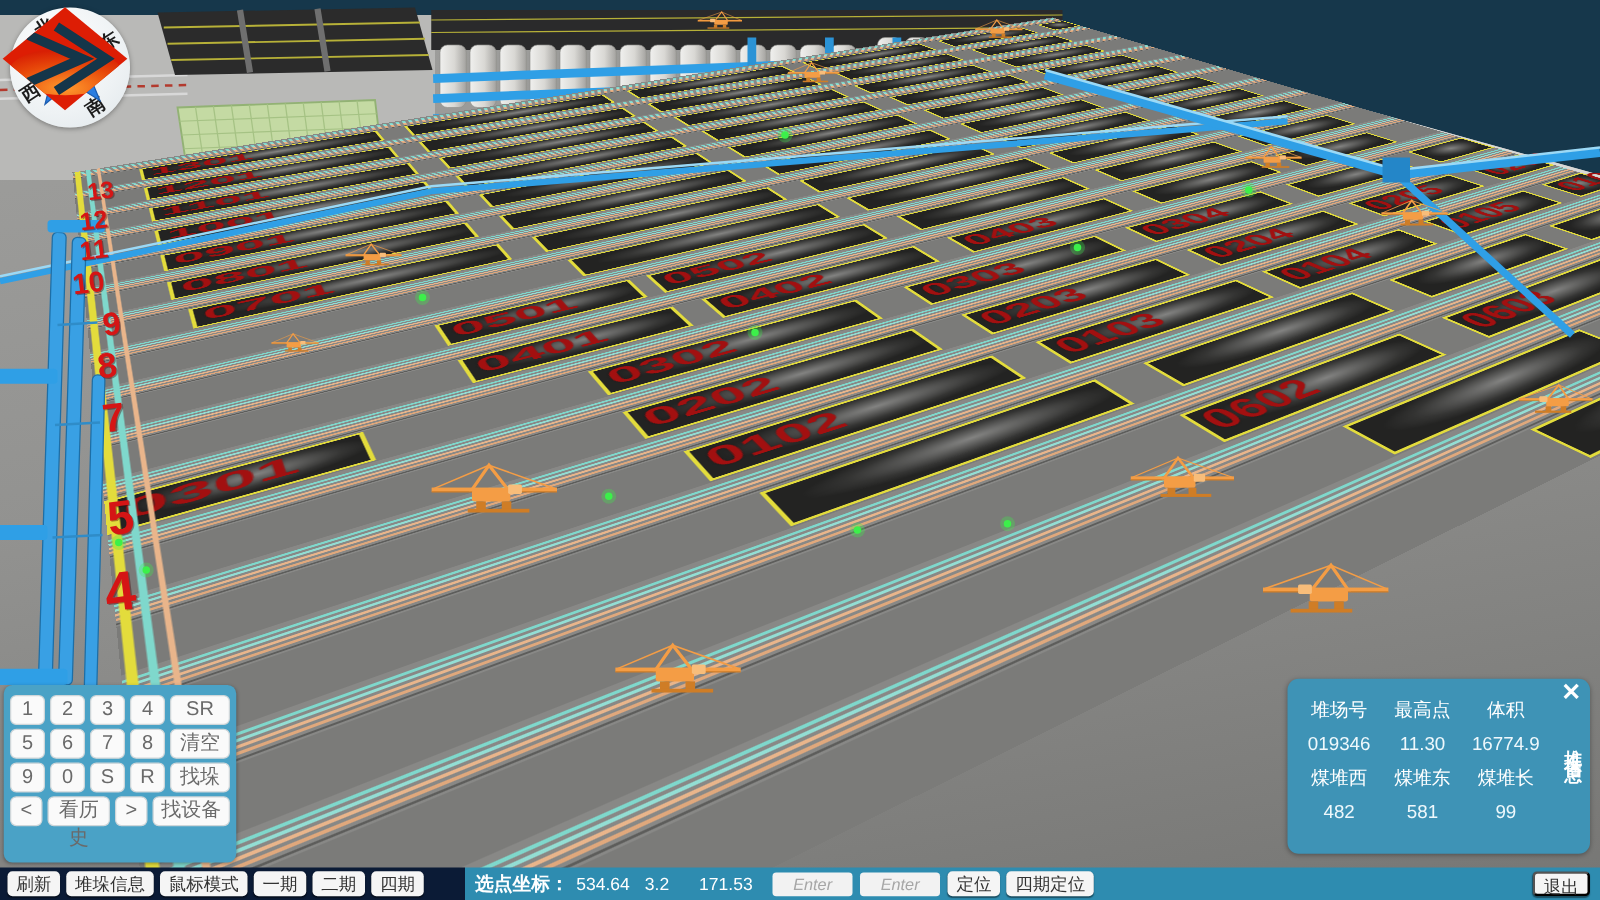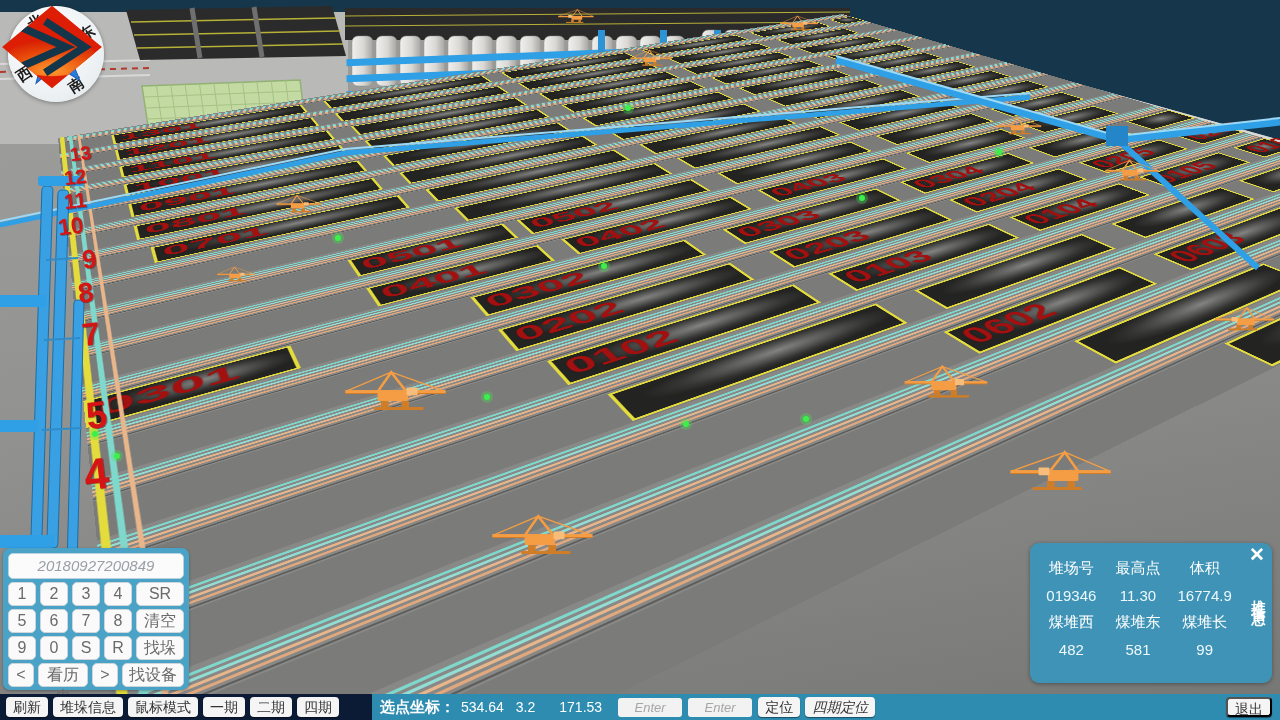--- a/index.html
+++ b/index.html
@@ -709,21 +709,20 @@
     </defs>
     <path d="M60,2 L118,50 L60,98 L2,50 Z" fill="#dd1d04"></path>
     <ellipse cx="60" cy="62" rx="52" ry="22" fill="url(#glow)" clip-path="url(#dclip)"></ellipse>
     <g clip-path="url(#dclip)" stroke="#14364a" stroke-width="9" fill="none">
       <path d="M26,28 L76,50 L26,72"></path>
       <path d="M52,20 L98,50 L52,80"></path>
     </g>
   </svg>
 
   <div id="keypad">
-    <div id="kp-display">20180927200849</div>
     <div id="kp-rows">
         <div class="kp-row">
           <button class="kp-btn kp-d" style="border: 1px solid rgb(207, 214, 217); background: rgb(250, 250, 250);">1</button>
           <button class="kp-btn kp-d" style="border: 1px solid rgb(207, 214, 217); background: rgb(250, 250, 250);">2</button>
           <button class="kp-btn kp-d" style="border: 1px solid rgb(207, 214, 217); background: rgb(250, 250, 250);">3</button>
           <button class="kp-btn kp-d" style="border: 1px solid rgb(207, 214, 217); background: rgb(250, 250, 250);">4</button>
           <button class="kp-btn kp-w" style="border: 1px solid rgb(207, 214, 217); background: rgb(250, 250, 250);">SR</button>
         </div>
         <div class="kp-row">
           <button class="kp-btn kp-d" style="border: 1px solid rgb(207, 214, 217); background: rgb(250, 250, 250);">5</button>
@@ -778,18 +777,18 @@
       </div>
     <div id="tb-right">
       <span id="coord-label">选点坐标：</span>
       <span class="coord-val" style="margin-right:6px;">534.64</span>
       <span class="coord-val" style="margin-right:18px;">3.2</span>
       <span class="coord-val" style="margin-right:10px;">171.53</span>
       <input class="enter-input" placeholder="Enter" style="">
       <input class="enter-input" placeholder="Enter" style="">
       <span id="tb-mid" style="display: flex; gap: 5px;">
           <button class="tb-btn" style="border: none;">定位</button>
-          <button class="tb-btn" style="border: none; font-style: italic;">四期定位</button>
+          <button class="tb-btn" style="border: none;">四期定位</button>
         </span>
       <button class="tb-btn" id="tb-exit">退出</button>
     </div>
   </div>
 </div>
 
 </body></html>

